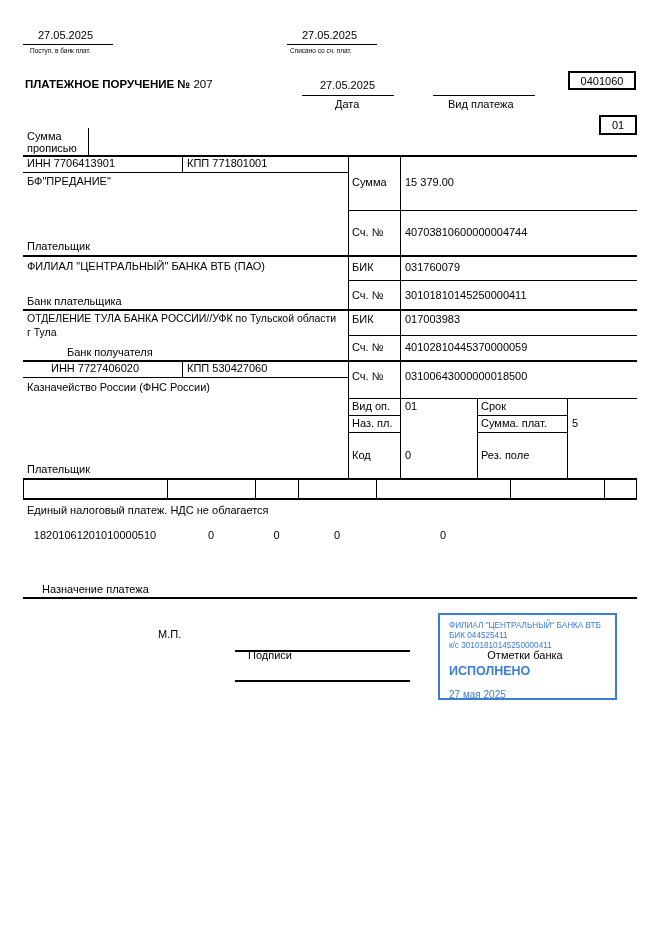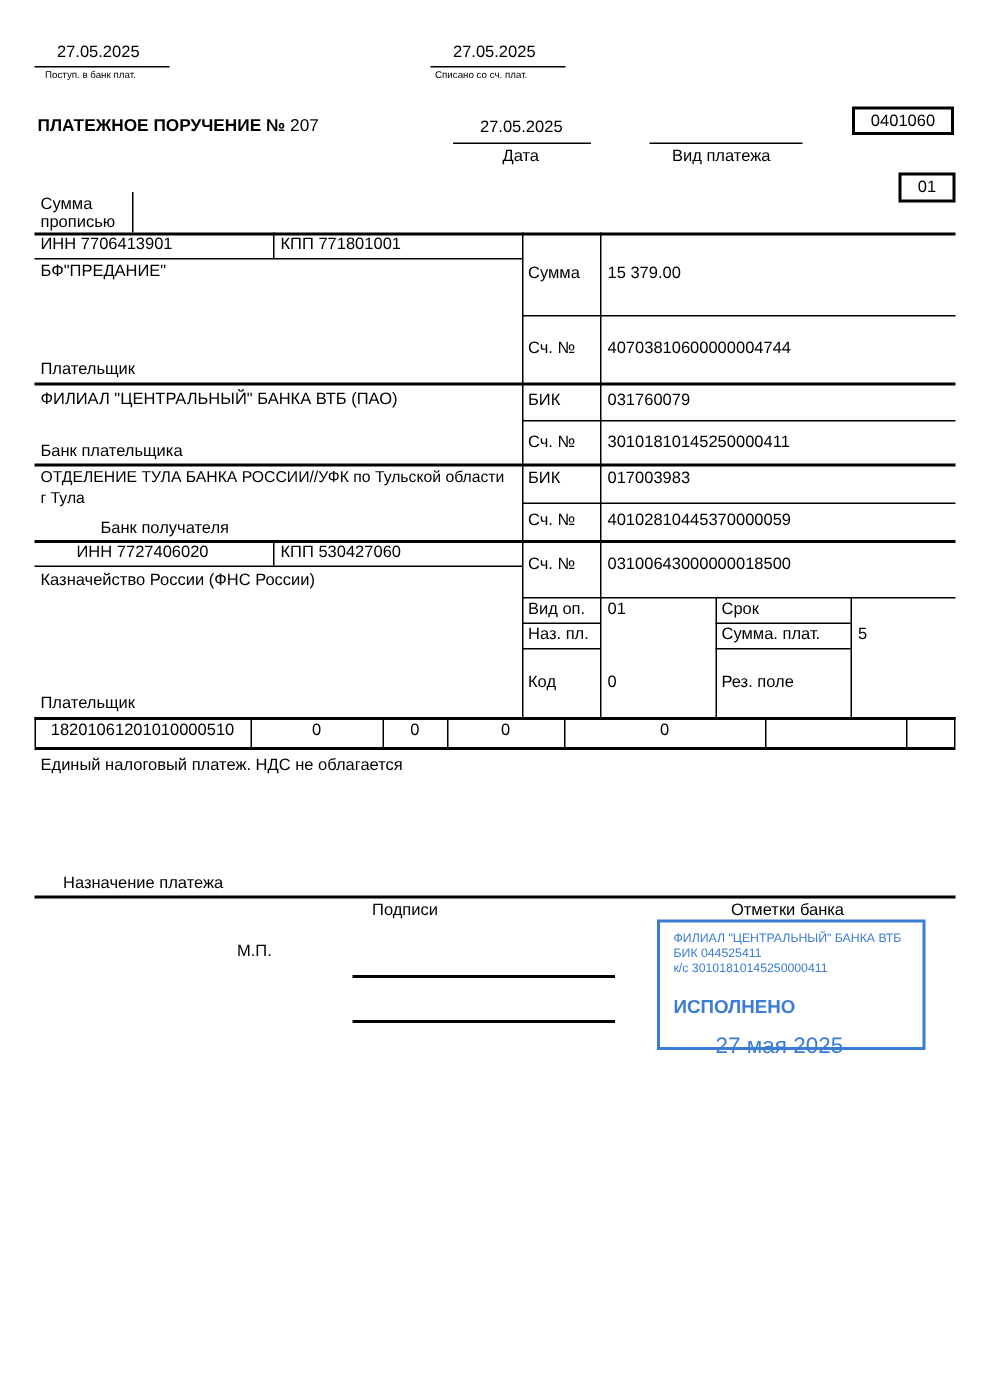--- a/index.html
+++ b/index.html
@@ -8,25 +8,25 @@
     position:relative; width:660px; height:933px; background:#fff;
     font-family:"Liberation Sans", sans-serif; color:#000; overflow:hidden;
   }
   .t { position:absolute; font-size:11px; line-height:13px; white-space:nowrap; }
   .b { font-weight:bold; }
   .sm { font-size:6.5px; line-height:8px; }
   .hl { position:absolute; height:1px; background:#000; }
   .hl2 { position:absolute; height:2px; background:#000; }
   .vl { position:absolute; width:1px; background:#000; }
   .box { position:absolute; border:2px solid #000; display:flex; align-items:center; justify-content:center; font-size:11px;margin-top:43px; }
-  .ctr { text-align:center; }
+  .ctr { text-align:center;margin-top:48px; }
   .stamp { position:absolute; left:438px; top:613px; width:179px; height:87px; border:2px solid #3b7cd6; color:#3b7cd6; padding:6px 6px 0 9px; }
   .stamp .s1 { font-size:8.2px; line-height:10px; white-space:nowrap; }
   .stamp .s2 { font-size:12.5px; font-weight:bold; margin-top:13px; }
-  .stamp .s3 { font-size:15px; margin-top:11px;margin-left:28px; }
+  .stamp .s3 { font-size:10px; margin-top:11px; }
 </style>
 </head>
 <body>
 
 <div id="page">
 
   <div class="t" style="left:38px;top:29px;">27.05.2025</div>
   <div class="hl" style="left:23px;top:44px;width:90px;"></div>
   <div class="t sm" style="left:30px;top:47px;">Поступ. в банк плат.</div>
 

